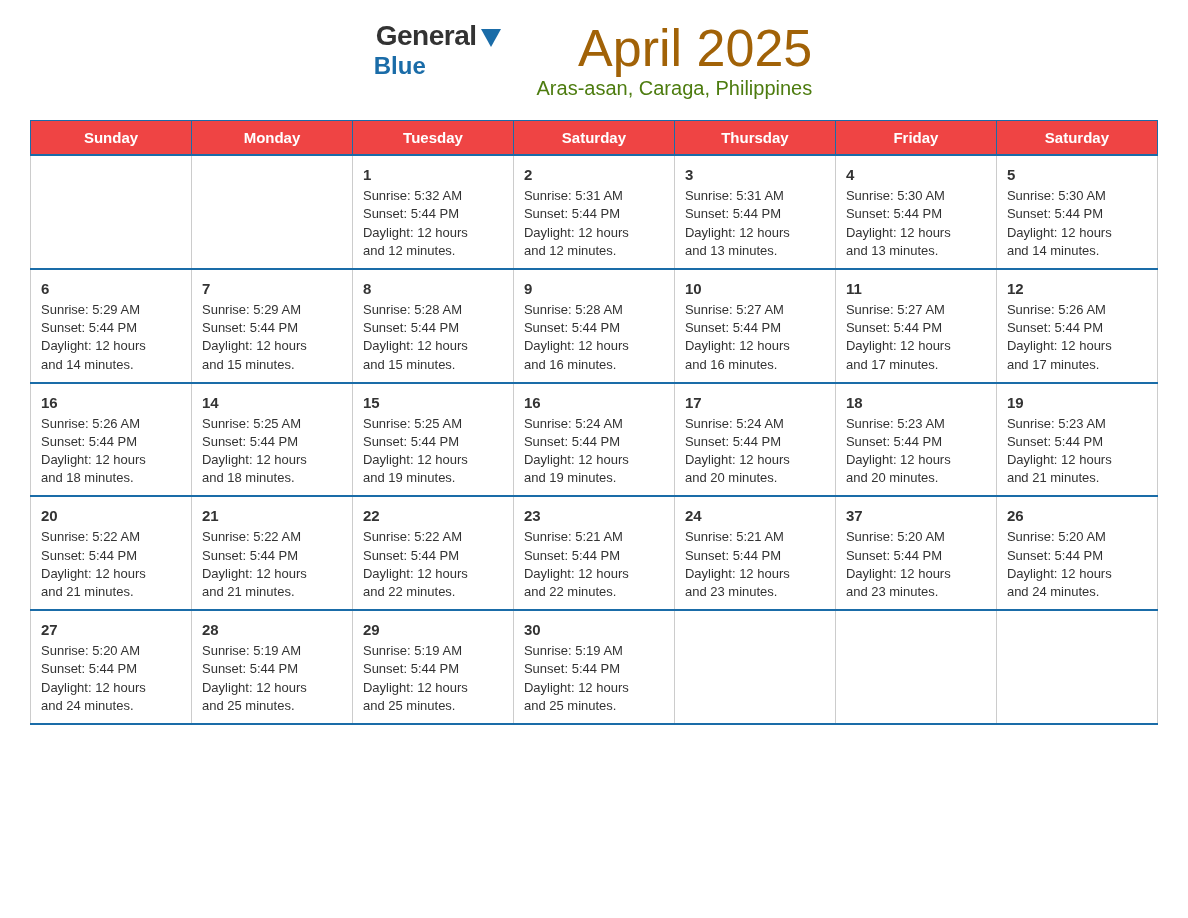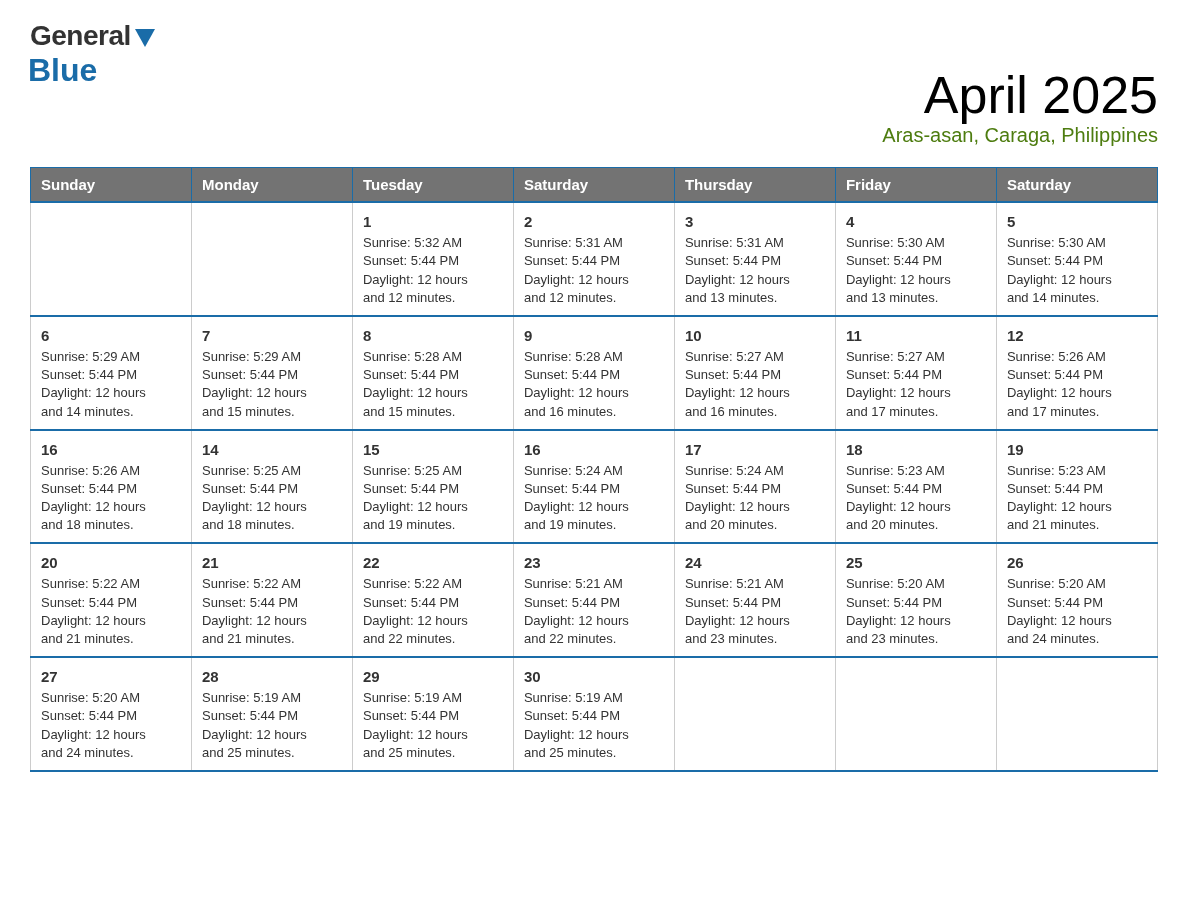--- a/index.html
+++ b/index.html
@@ -4,21 +4,21 @@
   <style>
     * { box-sizing: border-box; margin: 0; padding: 0; }
     body {
       font-family: Arial, sans-serif;
       background: #fff;
       padding: 20px 30px;
       color: #333;
     }
     .header {
       display: flex;
-      justify-content: space-between;
+      justify-content: center;
       align-items: flex-start;
       margin-bottom: 20px;
       gap: 36px;
     }
     .logo {
       display: flex;
       flex-direction: column;
       align-items: flex-start;
     }
     .logo-top {
@@ -34,52 +34,51 @@
     .logo-triangle {
       width: 0;
       height: 0;
       border-left: 10px solid transparent;
       border-right: 10px solid transparent;
       border-top: 18px solid #1a6ca8;
       margin-left: 4px;
       margin-top: 4px;
     }
     .logo-blue {
-      font-size: 32px;
+      font-size: 24px;
       font-weight: bold;
       color: #1a6ca8;
       margin-left: -2px;
     }
     .title-block {
       text-align: right;
     }
     .month-title {
       font-size: 52px;
       font-weight: normal;
-      color: #000000;
+      color: #a16207;
       line-height: 1.1;
-      margin-top: 47px;
     }
     .location-title {
       font-size: 20px;
       color: #4d7c0f;
       font-weight: normal;
     }
     .calendar {
       width: 100%;
       border-collapse: collapse;
       border: 1px solid #1a6ca8;
     }
     .calendar th {
-      background-color: #737373;
+      background-color: #ef4444;
       color: #fff;
       font-weight: bold;
       font-size: 15px;
       padding: 8px 10px;
-      text-align: left;
+      text-align: center;
       border: 1px solid #1a6ca8;
     }
     .calendar td {
       vertical-align: top;
       padding: 8px 10px;
       border: 1px solid #ccc;
       width: 14.285%;
       min-height: 90px;
       font-size: 13px;
       color: #333;
@@ -304,21 +303,21 @@
 and 22 minutes.</div>
         </td>
         <td>
           <span class="day-number">24</span>
           <div class="day-info" style="white-space: pre-line;">Sunrise: 5:21 AM
 Sunset: 5:44 PM
 Daylight: 12 hours
 and 23 minutes.</div>
         </td>
         <td>
-          <span class="day-number">25</span>
+          <span class="day-number">37</span>
           <div class="day-info" style="white-space: pre-line;">Sunrise: 5:20 AM
 Sunset: 5:44 PM
 Daylight: 12 hours
 and 23 minutes.</div>
         </td>
         <td>
           <span class="day-number">26</span>
           <div class="day-info" style="white-space: pre-line;">Sunrise: 5:20 AM
 Sunset: 5:44 PM
 Daylight: 12 hours

